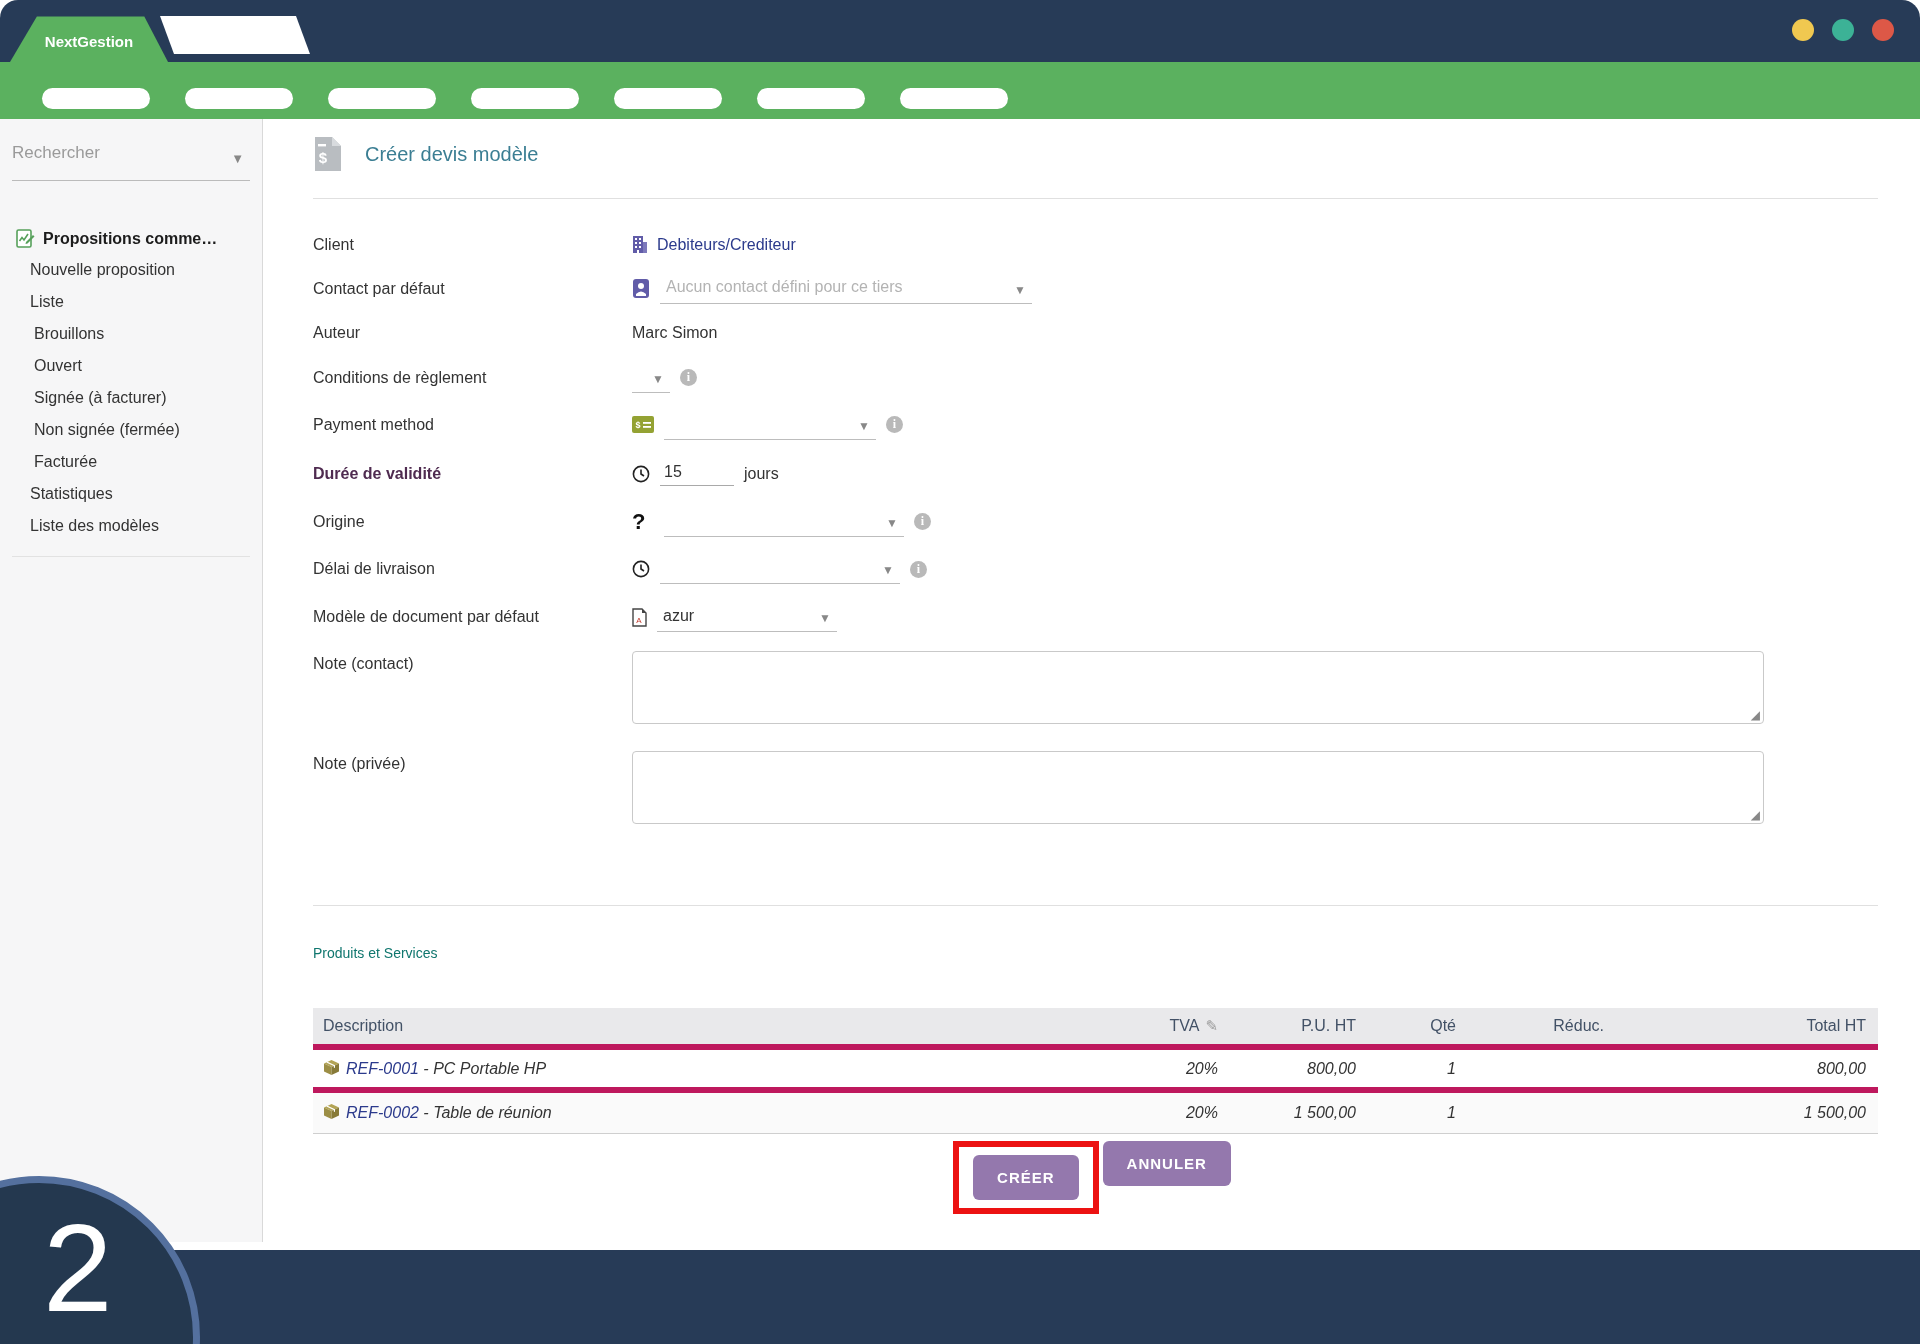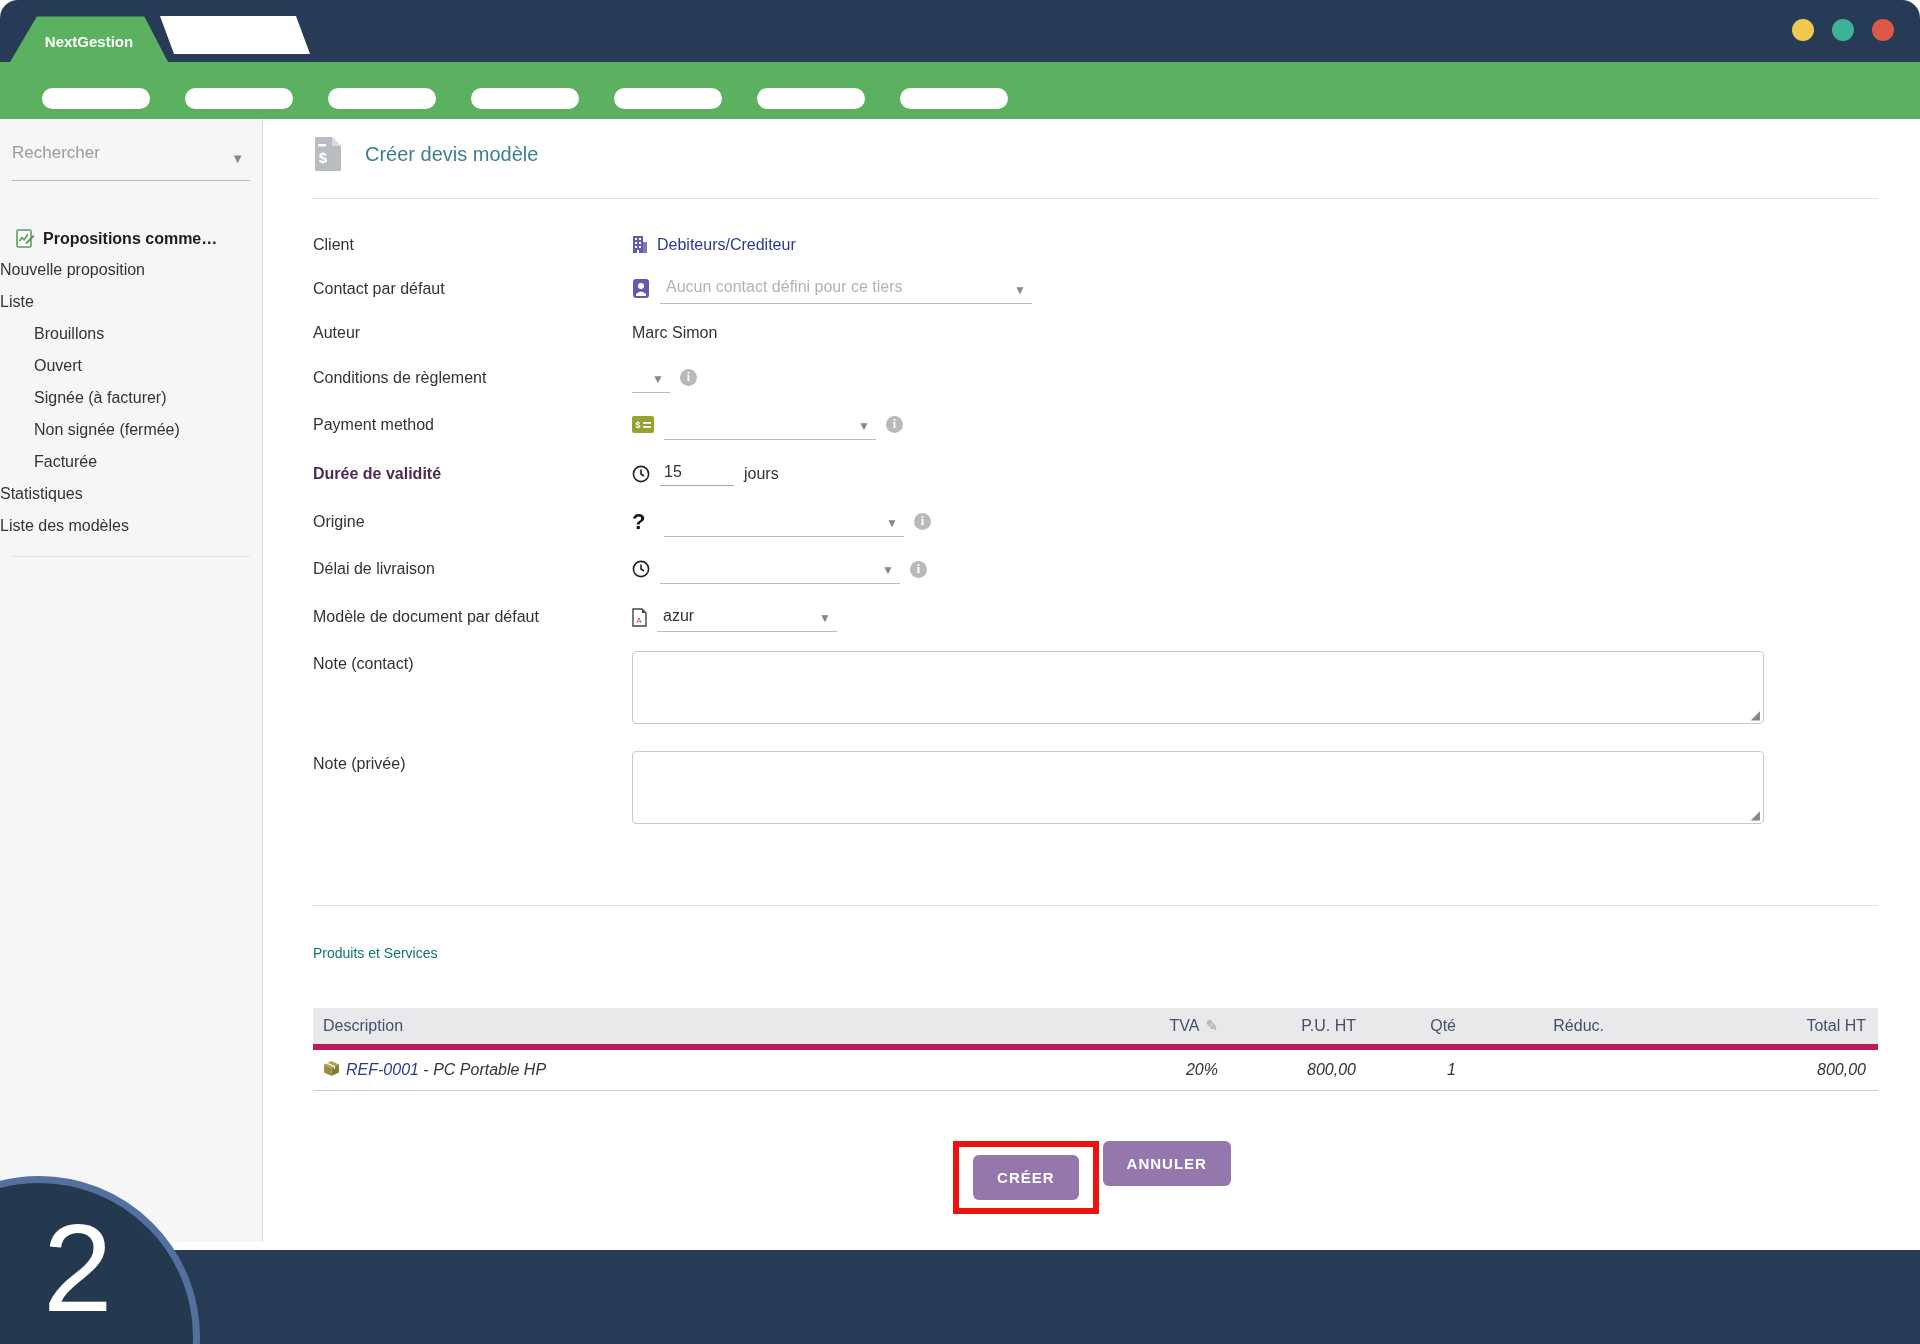--- a/index.html
+++ b/index.html
@@ -22,21 +22,21 @@
   .pill { width:108px; height:21px; background:#fff; border-radius:11px; }
 
   
   .sidebar { position:absolute; left:0; top:119px; width:263px; height:1123px; background:#f6f6f7; border-right:1px solid #d9d9d9; }
   .search-row { position:relative; margin:24px 12px 0 12px; border-bottom:1px solid #bbb; height:38px; }
   .search-row input { width:210px; border:none; outline:none; background:transparent; font-size:17px; color:#666; font-family:inherit; }
   .search-row input::placeholder { color:#9a9a9a; }
   .search-caret { position:absolute; right:6px; top:8px; color:#888; font-size:13px; }
   .menu { margin-top:42px; }
   .menu-section { display:flex; align-items:center; gap:8px; padding:6px 8px 6px 16px; font-weight:bold; font-size:16px; color:#1c1c1c; white-space:nowrap; overflow:hidden; }
-  .menu-item { font-size:16px; color:#333; padding:7px 8px 7px 0; cursor:pointer; }
+  .menu-item { font-size:16px; color:#333; padding:7px 8px 7px 30px; cursor:pointer; }
   .menu-item.ind { padding-left:34px; }
   .side-divider { margin:14px 12px 0 12px; border-top:1px solid #e2e2e2; }
 
   
   .main { position:absolute; left:264px; top:119px; width:1656px; height:1131px; background:#fff; }
   .page-head { position:absolute; left:49px; top:18px; display:flex; align-items:center; gap:24px; }
   .page-title { color:#3b7e93; font-size:20px; }
   .head-divider { position:absolute; left:49px; top:79px; width:1565px; border-top:1px solid #e0e0e0; }
 
   .form { position:absolute; left:49px; top:104px; width:1565px; }
@@ -325,20 +325,35 @@
               <path d="M16 4.5 L8.5 8 V16 L16 12.5 Z" fill="#877a38"></path>
               <path d="M4.5 2.8 L12 6.3 V9 L10.8 8.4 V7 L3.3 3.5 Z" fill="#fff"></path>
             </svg><a class="link" href="#">REF-0001</a><span> - </span><span>PC Portable HP</span>
           </td>
           <td>20%</td>
           <td>800,00</td>
           <td>1</td>
           <td></td>
           <td>800,00</td>
         </tr>
+        <tr class="alt">
+          <td>
+            <svg class="cube ic" width="17" height="17" viewBox="0 0 17 17">
+              <path d="M8.5 1 L16 4.5 L8.5 8 L1 4.5 Z" fill="#b3a455"></path>
+              <path d="M1 4.5 L8.5 8 V16 L1 12.5 Z" fill="#9c8e45"></path>
+              <path d="M16 4.5 L8.5 8 V16 L16 12.5 Z" fill="#877a38"></path>
+              <path d="M4.5 2.8 L12 6.3 V9 L10.8 8.4 V7 L3.3 3.5 Z" fill="#fff"></path>
+            </svg><a class="link" href="#">REF-0002</a><span> - </span><span>Table de réunion</span>
+          </td>
+          <td>20%</td>
+          <td>1 500,00</td>
+          <td>1</td>
+          <td></td>
+          <td>1 500,00</td>
+        </tr>
       </tbody>
     </table>
 
     <div class="actions">
       <span class="red-frame">
         <button class="btn">CRÉER</button>
       </span>
       <button class="btn" style="margin-left:2px">ANNULER</button>
     </div>
   </div>

